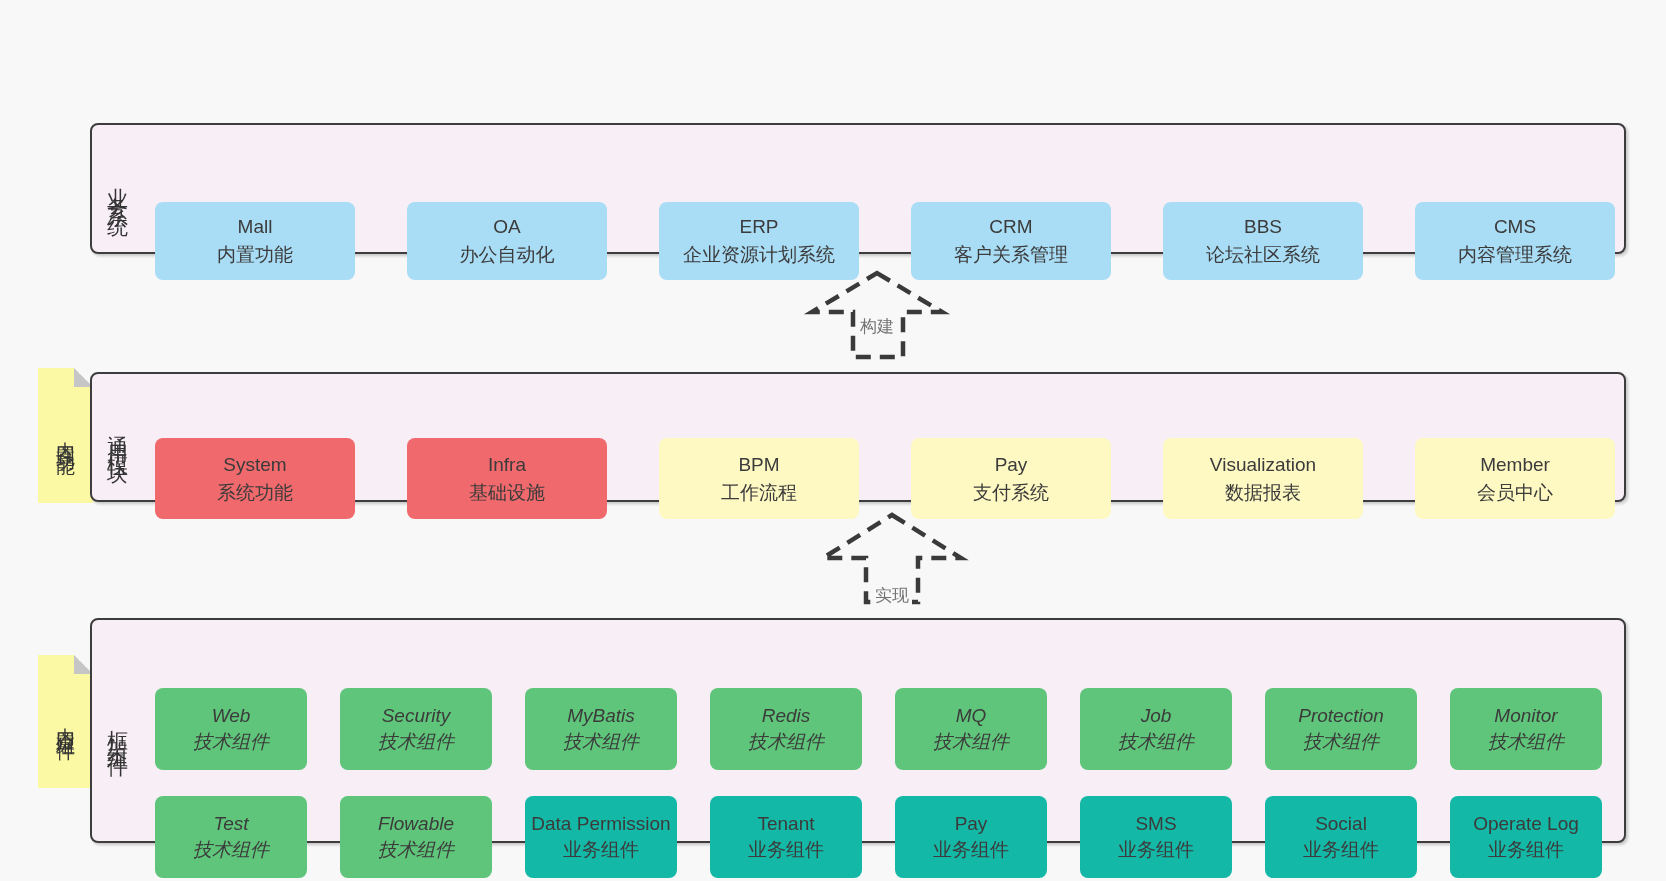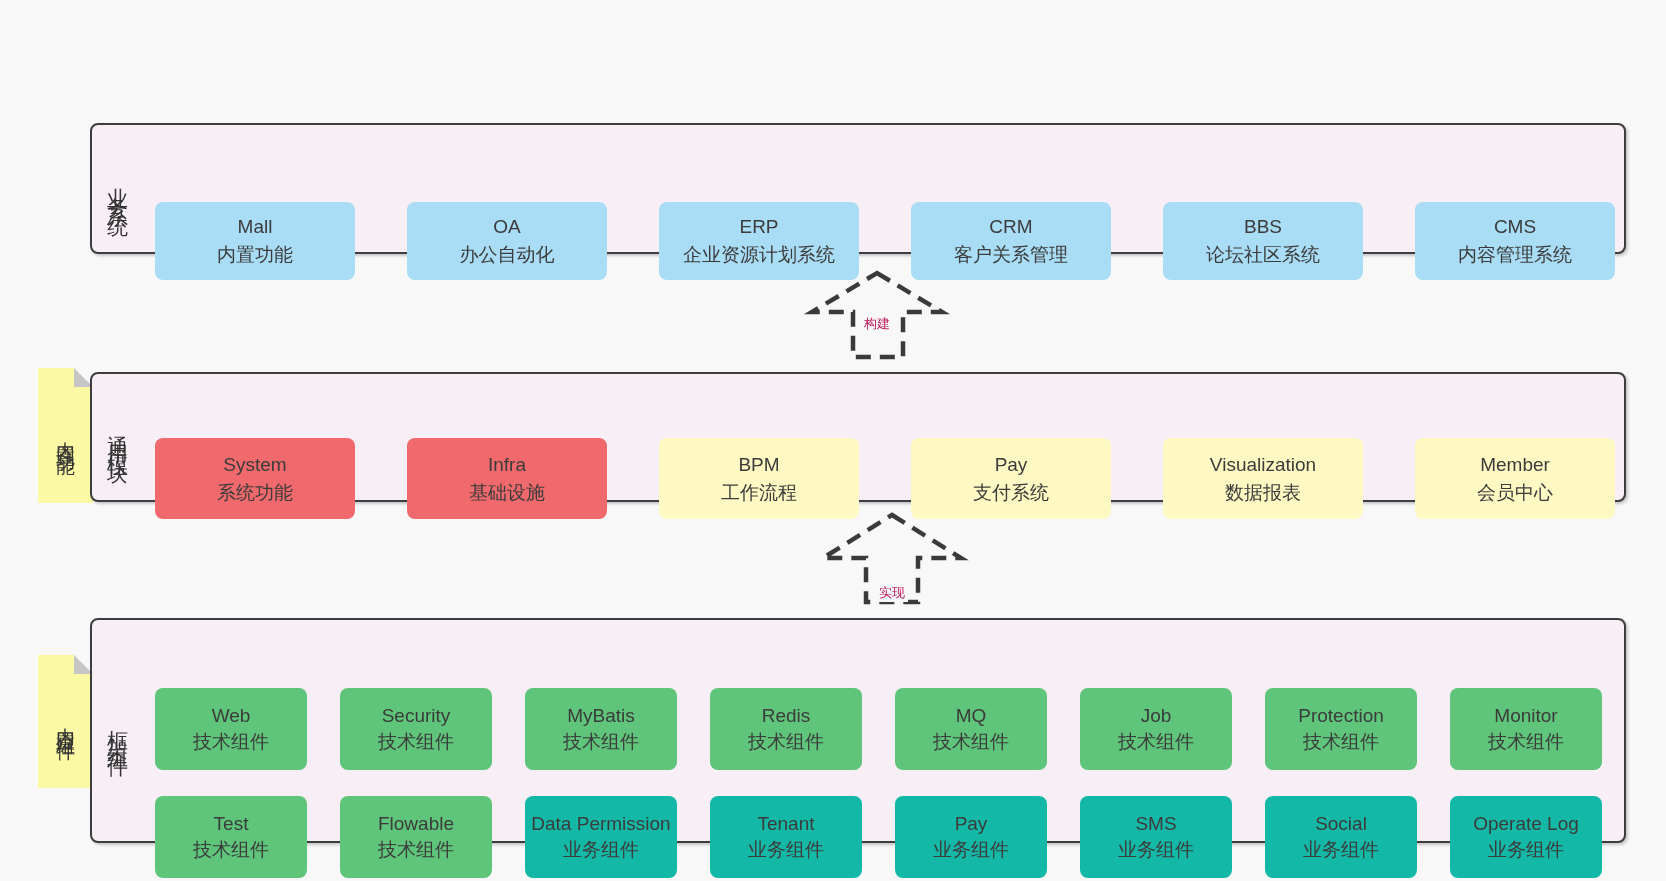--- a/index.html
+++ b/index.html
@@ -37,21 +37,21 @@
     font-size:19px;color:#3b3b3b;margin-top:48px;
   }
   .row-a .box{width:200px;}
   .row-b .box{width:152px;line-height:1.35;}
   .h78 .box{height:78px;}
   .h81 .box{height:81px;}
   .h82 .box{height:82px;}
   .blue{background:#a9dcf5;}
   .red{background:#f0696c;}
   .pink{background:#fef9c3;}
-  .green{background:#5fc57a;}
+  .green{background:#5fc57a;font-style:italic;}
   .green-light{background:#14b8a6;}
   
   .note{
     position:absolute;left:38px;width:55px;
     background:#fbf9a3;
     clip-path:polygon(0 0,calc(100% - 19px) 0,100% 19px,100% 100%,0 100%);
     display:flex;align-items:center;justify-content:center;
     filter:drop-shadow(1px 1px 1px rgba(0,0,0,0.25));
     z-index:1;
   }
@@ -65,21 +65,21 @@
   }
   
   .arrow{position:absolute;z-index:3;overflow:visible;}
   .arrow polygon{
     fill:none;stroke:#3a3a3a;stroke-width:4.5;
     stroke-dasharray:15 9;stroke-linejoin:miter;
   }
   .arrow-label{
     position:absolute;transform:translateX(-50%);
     background:#f8f8f8;padding:0 3px;
-    font-size:13px;color:#be185d;z-index:4;white-space:nowrap;
+    font-size:17px;color:#737373;z-index:4;white-space:nowrap;
   }
 </style>
 </head>
 <body>
 
 <div class="note" style="top:368px;height:135px">
   <span class="fold"></span>
   <span class="note-text">内置功能</span>
 </div>
 <div class="note" style="top:655px;height:133px">

